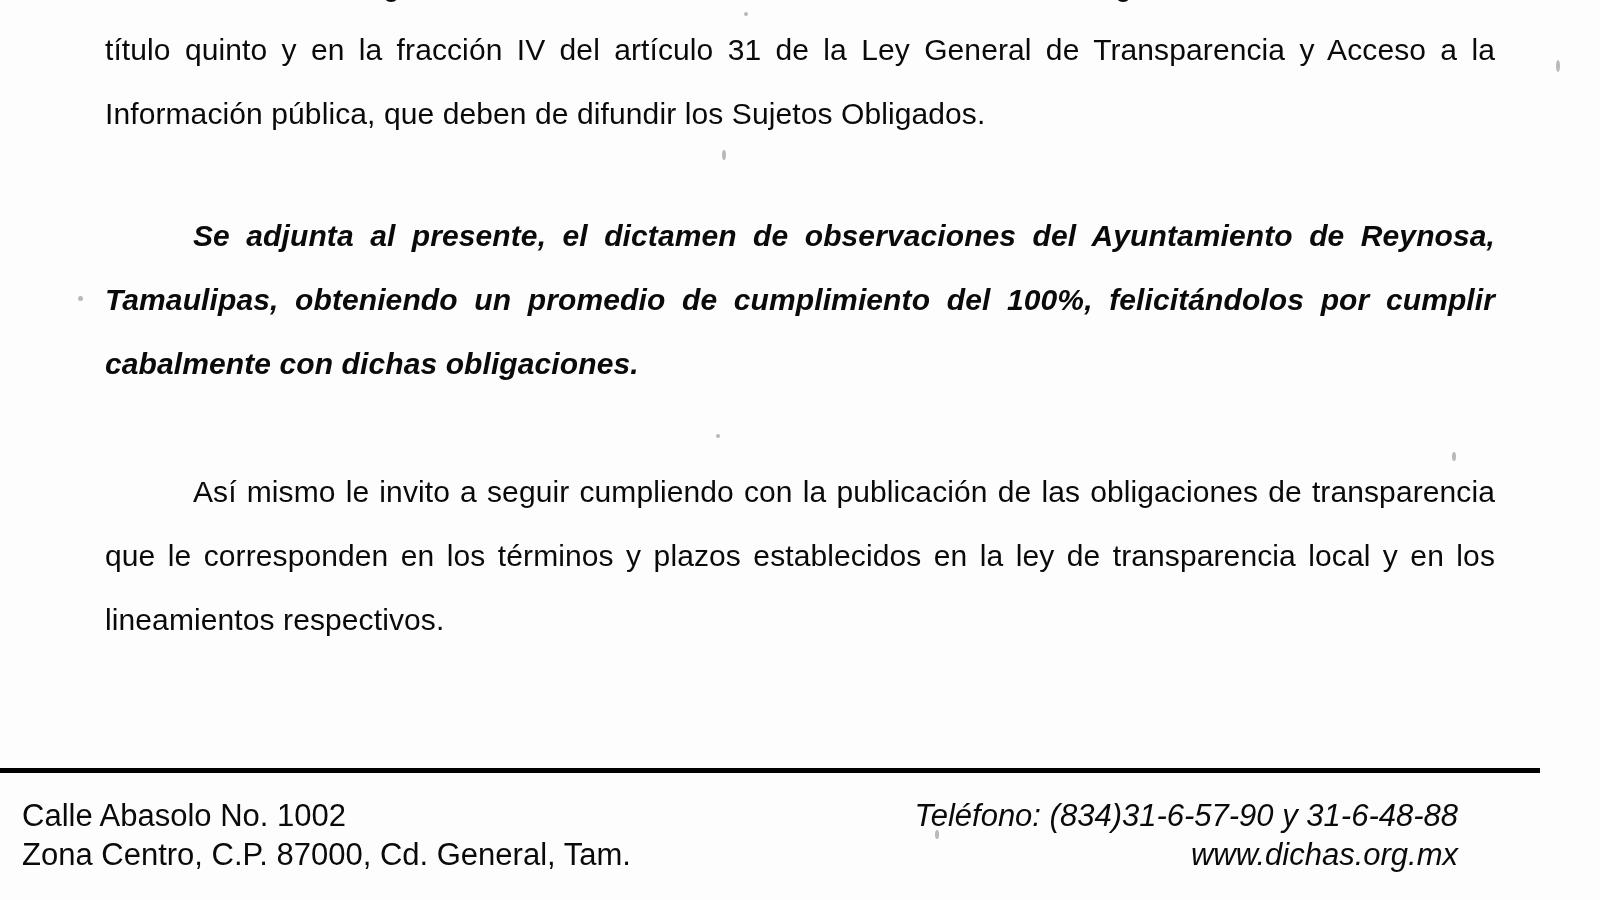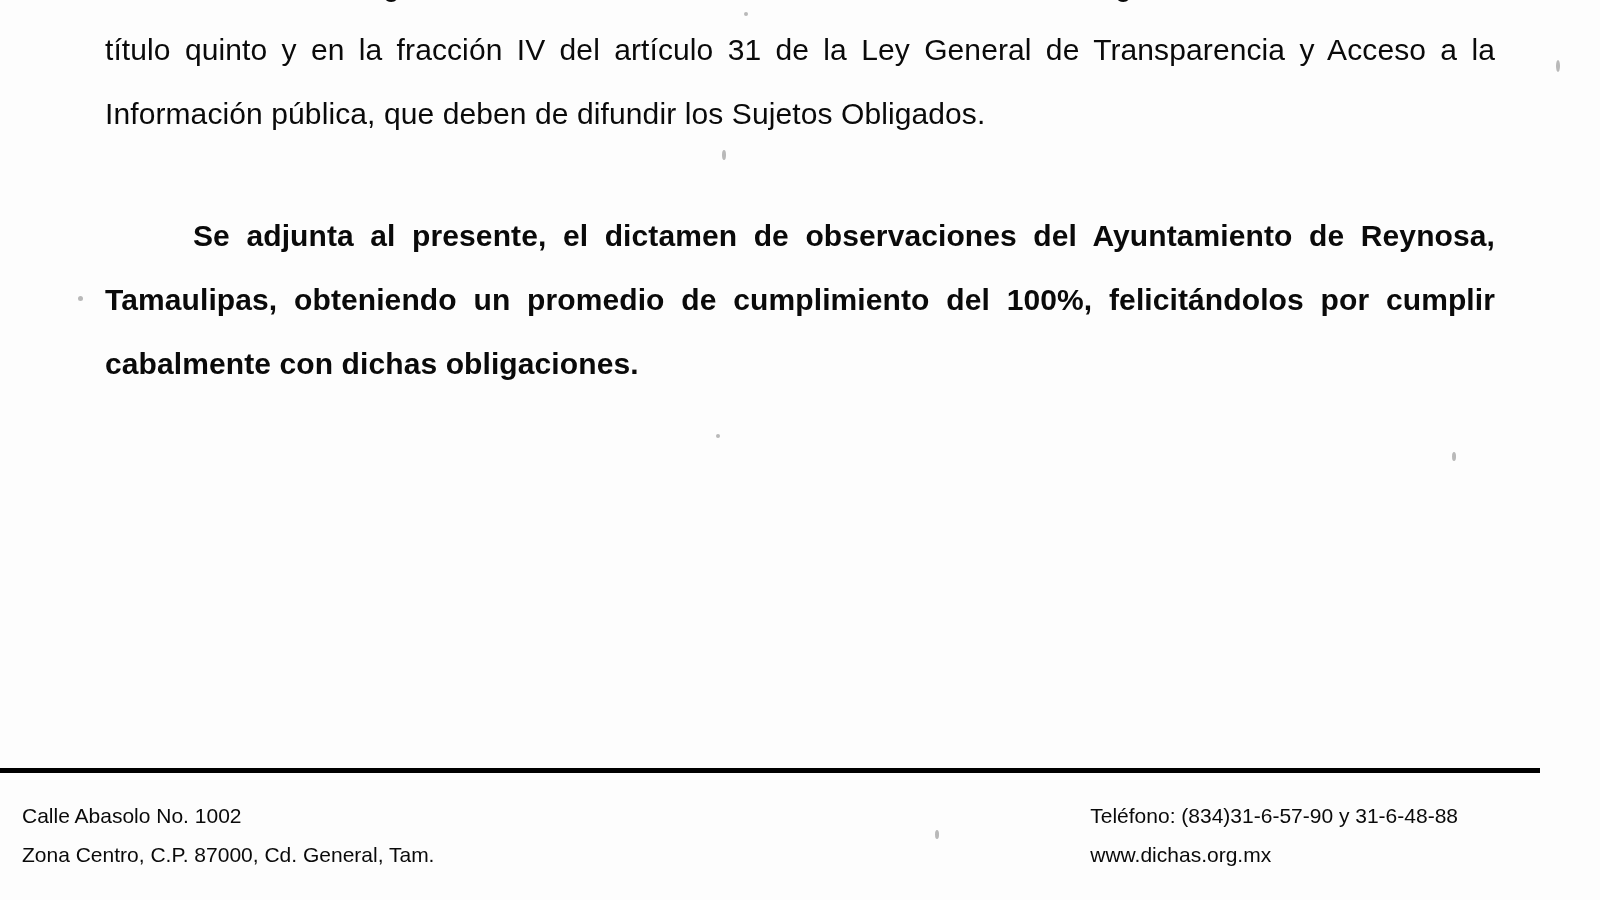--- a/index.html
+++ b/index.html
@@ -42,20 +42,21 @@
   p.para.clipped-top {
     
     margin-top: -46px;
   }
   p.para .indent {
     display: inline-block;
     width: 88px;
   }
   p.bold {
     font-weight: bold;
+    font-style: italic;
   }
   .gap-sm { height: 58px; }
   .gap-md { height: 64px; }
 
   .footer-rule {
     position: absolute;
     left: 0;
     top: 768px;
     width: 1540px;
     height: 5px;
@@ -67,32 +68,33 @@
     top: 784px;
     width: 1600px;
     height: 116px;
     box-sizing: border-box;
     padding: 0 60px 0 22px;
     display: flex;
     justify-content: space-between;
     align-items: flex-start;
   }
   .footer-left, .footer-right {
-    font-size: 21px;
+    font-size: 31px;
     line-height: 39px;
     color: #0a0a0a;
   }
   .footer-left {
     text-align: left;
     padding-top: 12px;
   }
   .footer-right {
-    text-align: left;
+    text-align: right;
     padding-top: 12px;
     padding-right: 82px;
+    font-style: italic;
   }
   .speck {
     position: absolute;
     background: #b9b9b9;
     border-radius: 50%;
     pointer-events: none;
   }
 </style>
 </head>
 <body>
@@ -102,20 +104,21 @@
   <div class="body-area">
 
     <p class="para clipped-top">Publicación, Homologación, Estandarización de la Información de las Obligaciones establecidos en el título quinto y en la fracción IV del artículo 31 de la Ley General de Transparencia y Acceso a la Información pública, que deben de difundir los Sujetos Obligados.</p>
 
     <div class="gap-sm"></div>
 
     <p class="para bold"><span class="indent"></span>Se adjunta al presente, el dictamen de observaciones del Ayuntamiento de Reynosa, Tamaulipas, obteniendo un promedio de cumplimiento del 100%, felicitándolos por cumplir cabalmente con dichas obligaciones.</p>
 
     <div class="gap-md"></div>
 
+    <p class="para"><span class="indent"></span>Así mismo le invito a seguir cumpliendo con la publicación de las obligaciones de transparencia que le corresponden en los términos y plazos establecidos en la ley de transparencia local y en los lineamientos respectivos.</p>
 
   </div>
 
   <div class="footer-rule"></div>
 
   <div class="footer">
     <div class="footer-left">
       <div>Calle Abasolo  No. 1002</div>
       <div>Zona Centro, C.P. 87000,  Cd. General, Tam.</div>
     </div>

